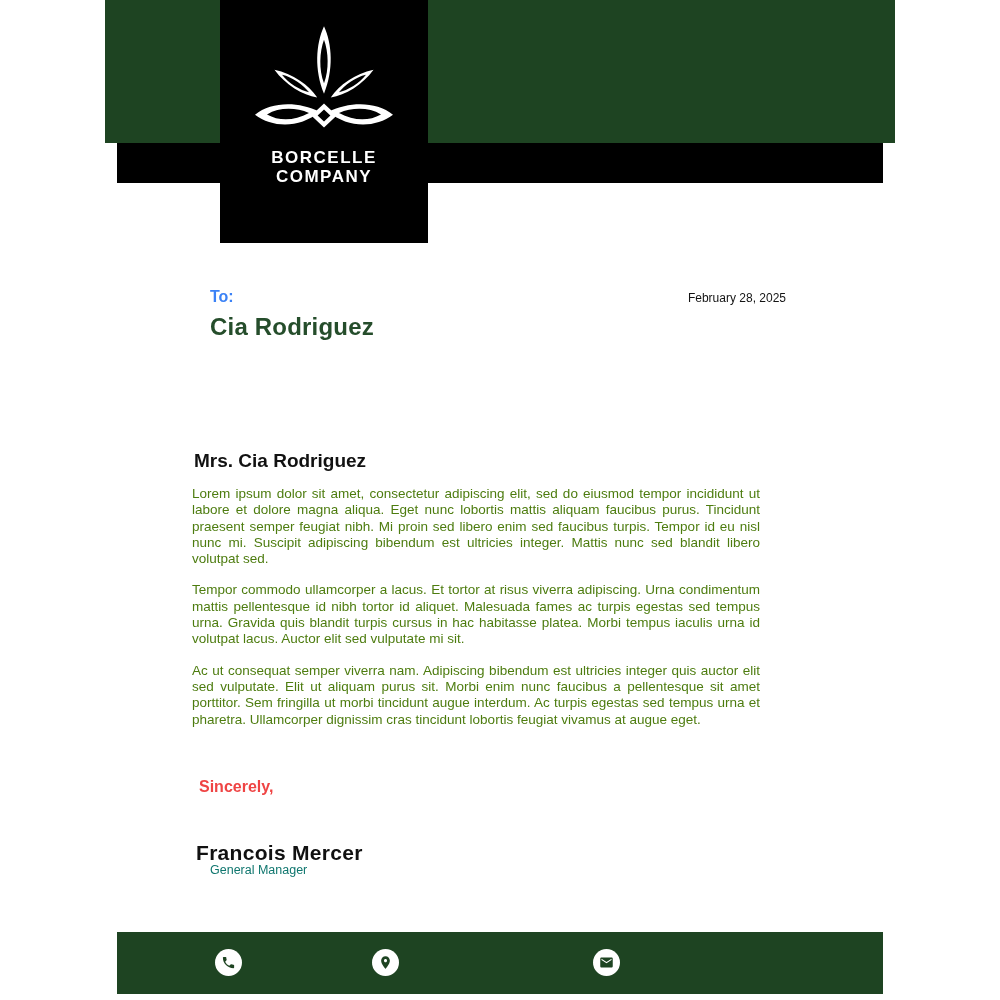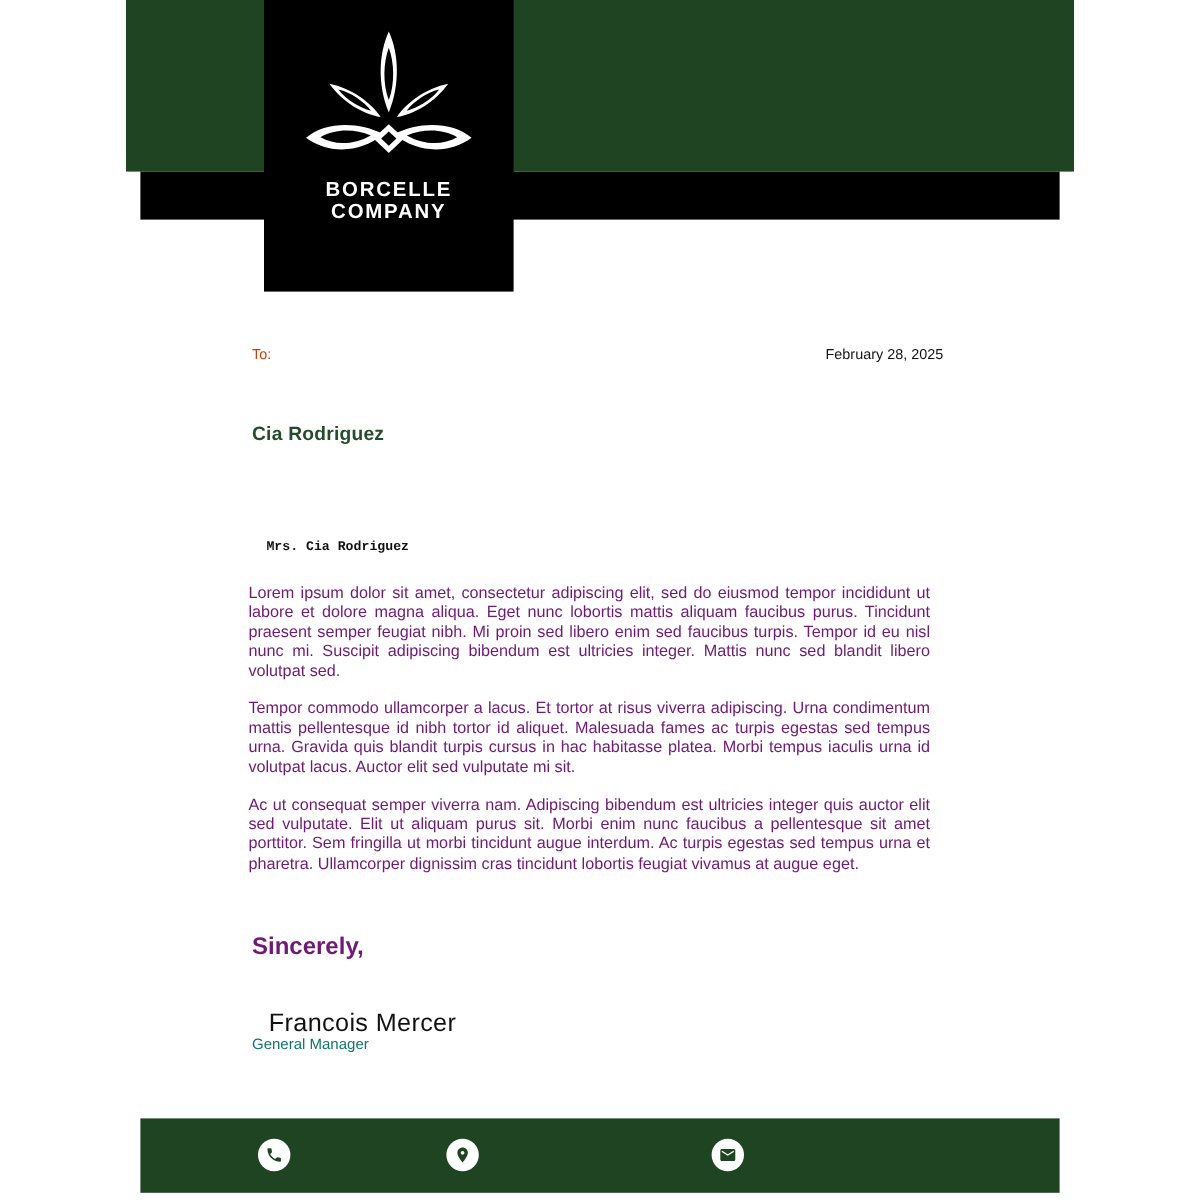--- a/index.html
+++ b/index.html
@@ -17,36 +17,35 @@
   .logo-mark{margin-top:22px;width:150px;height:118px;}
   .logo-name{
     margin-top:8px;text-align:center;color:#ffffff;font-weight:bold;
     font-size:17px;line-height:19px;letter-spacing:1.5px;
   }
   
   .to-row{
     position:absolute;left:210px;top:288px;width:576px;
     display:flex;justify-content:space-between;align-items:baseline;
   }
-  .to-label{font-size:12px;color:#c2410c;}
+  .to-label{font-size:16px;color:#3b82f6;font-weight:bold;}
   .date{font-size:12px;color:#141414;}
   .recipient{
-    position:absolute;left:210px;top:313px;font-size:16px;font-weight:bold;color:#254d2b;
+    position:absolute;left:210px;top:313px;font-size:24px;font-weight:bold;color:#254d2b;
     letter-spacing:.2px;
-    margin-top:41px;
   }
-  .salutation{position:absolute;left:222px;top:450px;font-size:11px;font-weight:bold;color:#111111;font-family:Liberation Mono, monospace;}
+  .salutation{position:absolute;left:194px;top:450px;font-size:19px;font-weight:bold;color:#111111;}
   
   .body-text{
-    position:absolute;left:207px;top:486px;width:568px;
-    font-size:13.5px;line-height:16.3px;text-align:justify;color:#701a75;
+    position:absolute;left:192px;top:486px;width:568px;
+    font-size:13.5px;line-height:16.3px;text-align:justify;color:#4d7c0f;
   }
   .body-text p{margin:0 0 15px 0;}
-  .closing{position:absolute;left:210px;top:778px;font-size:20px;font-weight:bold;color:#701a75;}
-  .sig-name{position:absolute;left:224px;top:841px;font-size:21px;font-weight:normal;color:#111111;letter-spacing:.3px;}
+  .closing{position:absolute;left:199px;top:778px;font-size:16px;font-weight:bold;color:#ef4444;}
+  .sig-name{position:absolute;left:196px;top:841px;font-size:21px;font-weight:bold;color:#111111;letter-spacing:.3px;}
   .sig-title{position:absolute;left:210px;top:863px;font-size:12.5px;color:#0f766e;}
   
   .footer-bar{position:absolute;left:117px;top:932px;width:766px;height:62px;background:#1e4422;}
   .contact-icon{
     position:absolute;top:17px;width:27px;height:27px;border-radius:50%;background:#ffffff;
     display:flex;align-items:center;justify-content:center;
   }
   .contact-icon svg{width:15px;height:15px;fill:#1e4422;}
   .icon-phone{left:98px;}
   .icon-pin{left:255px;}

